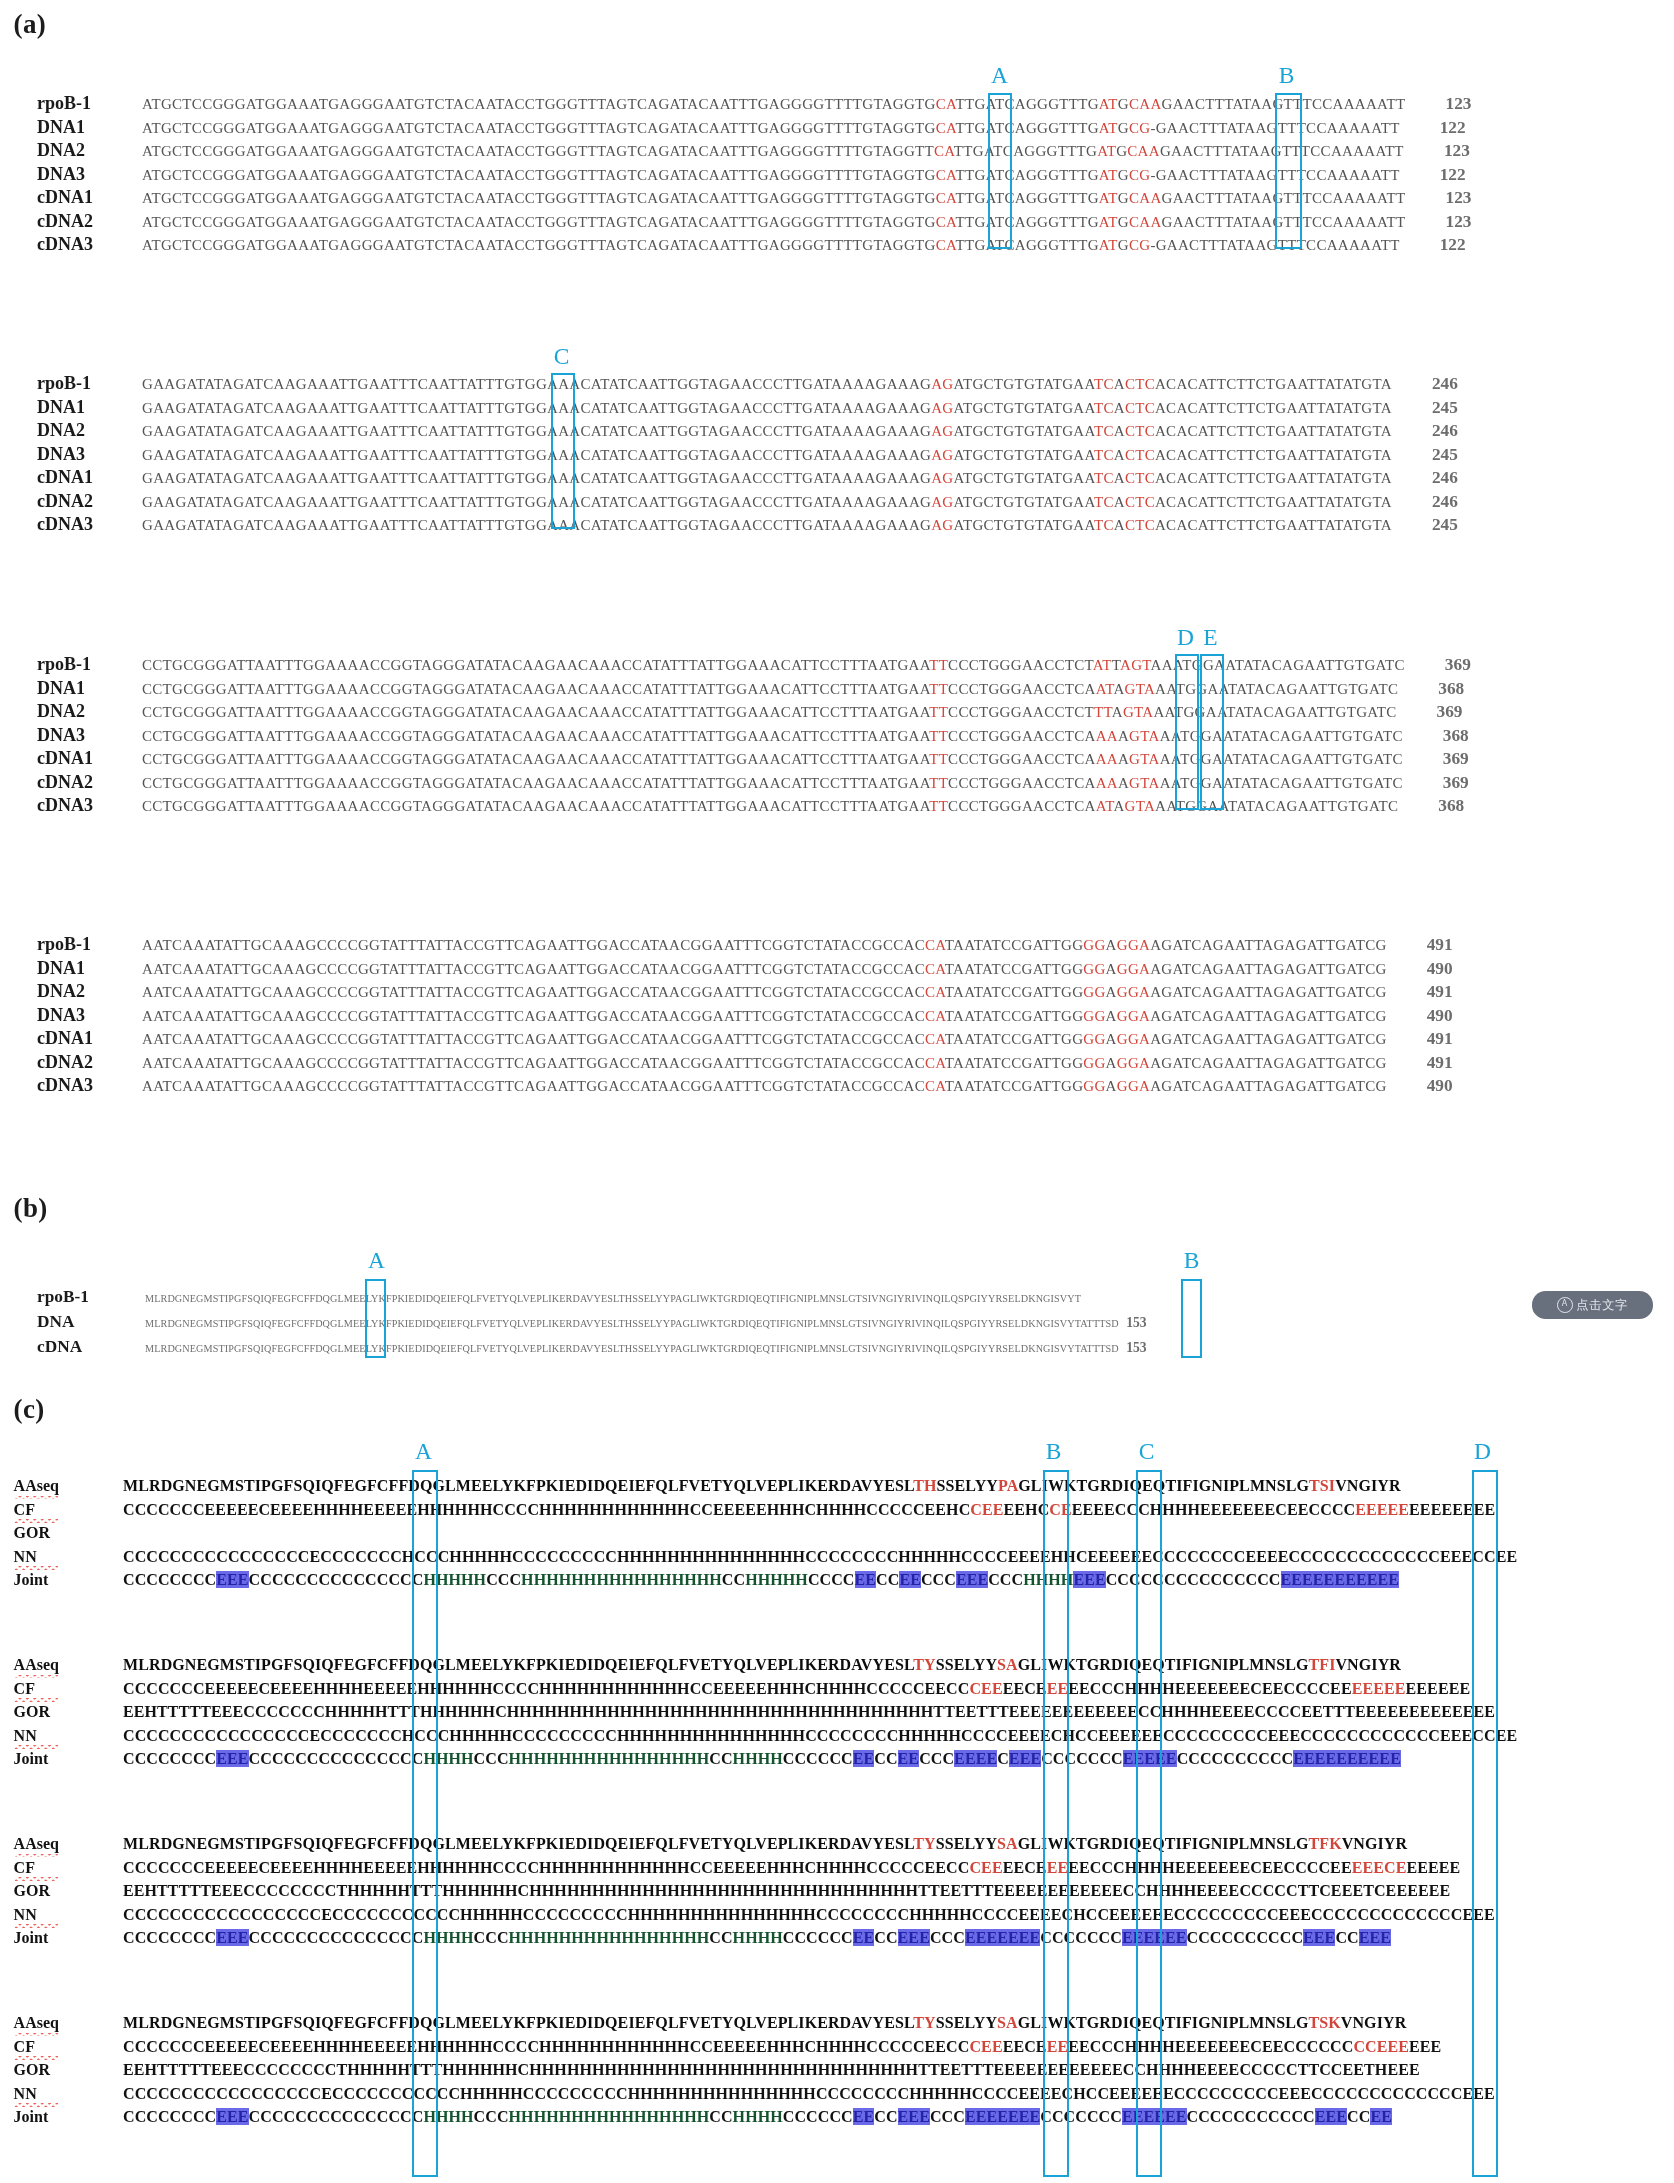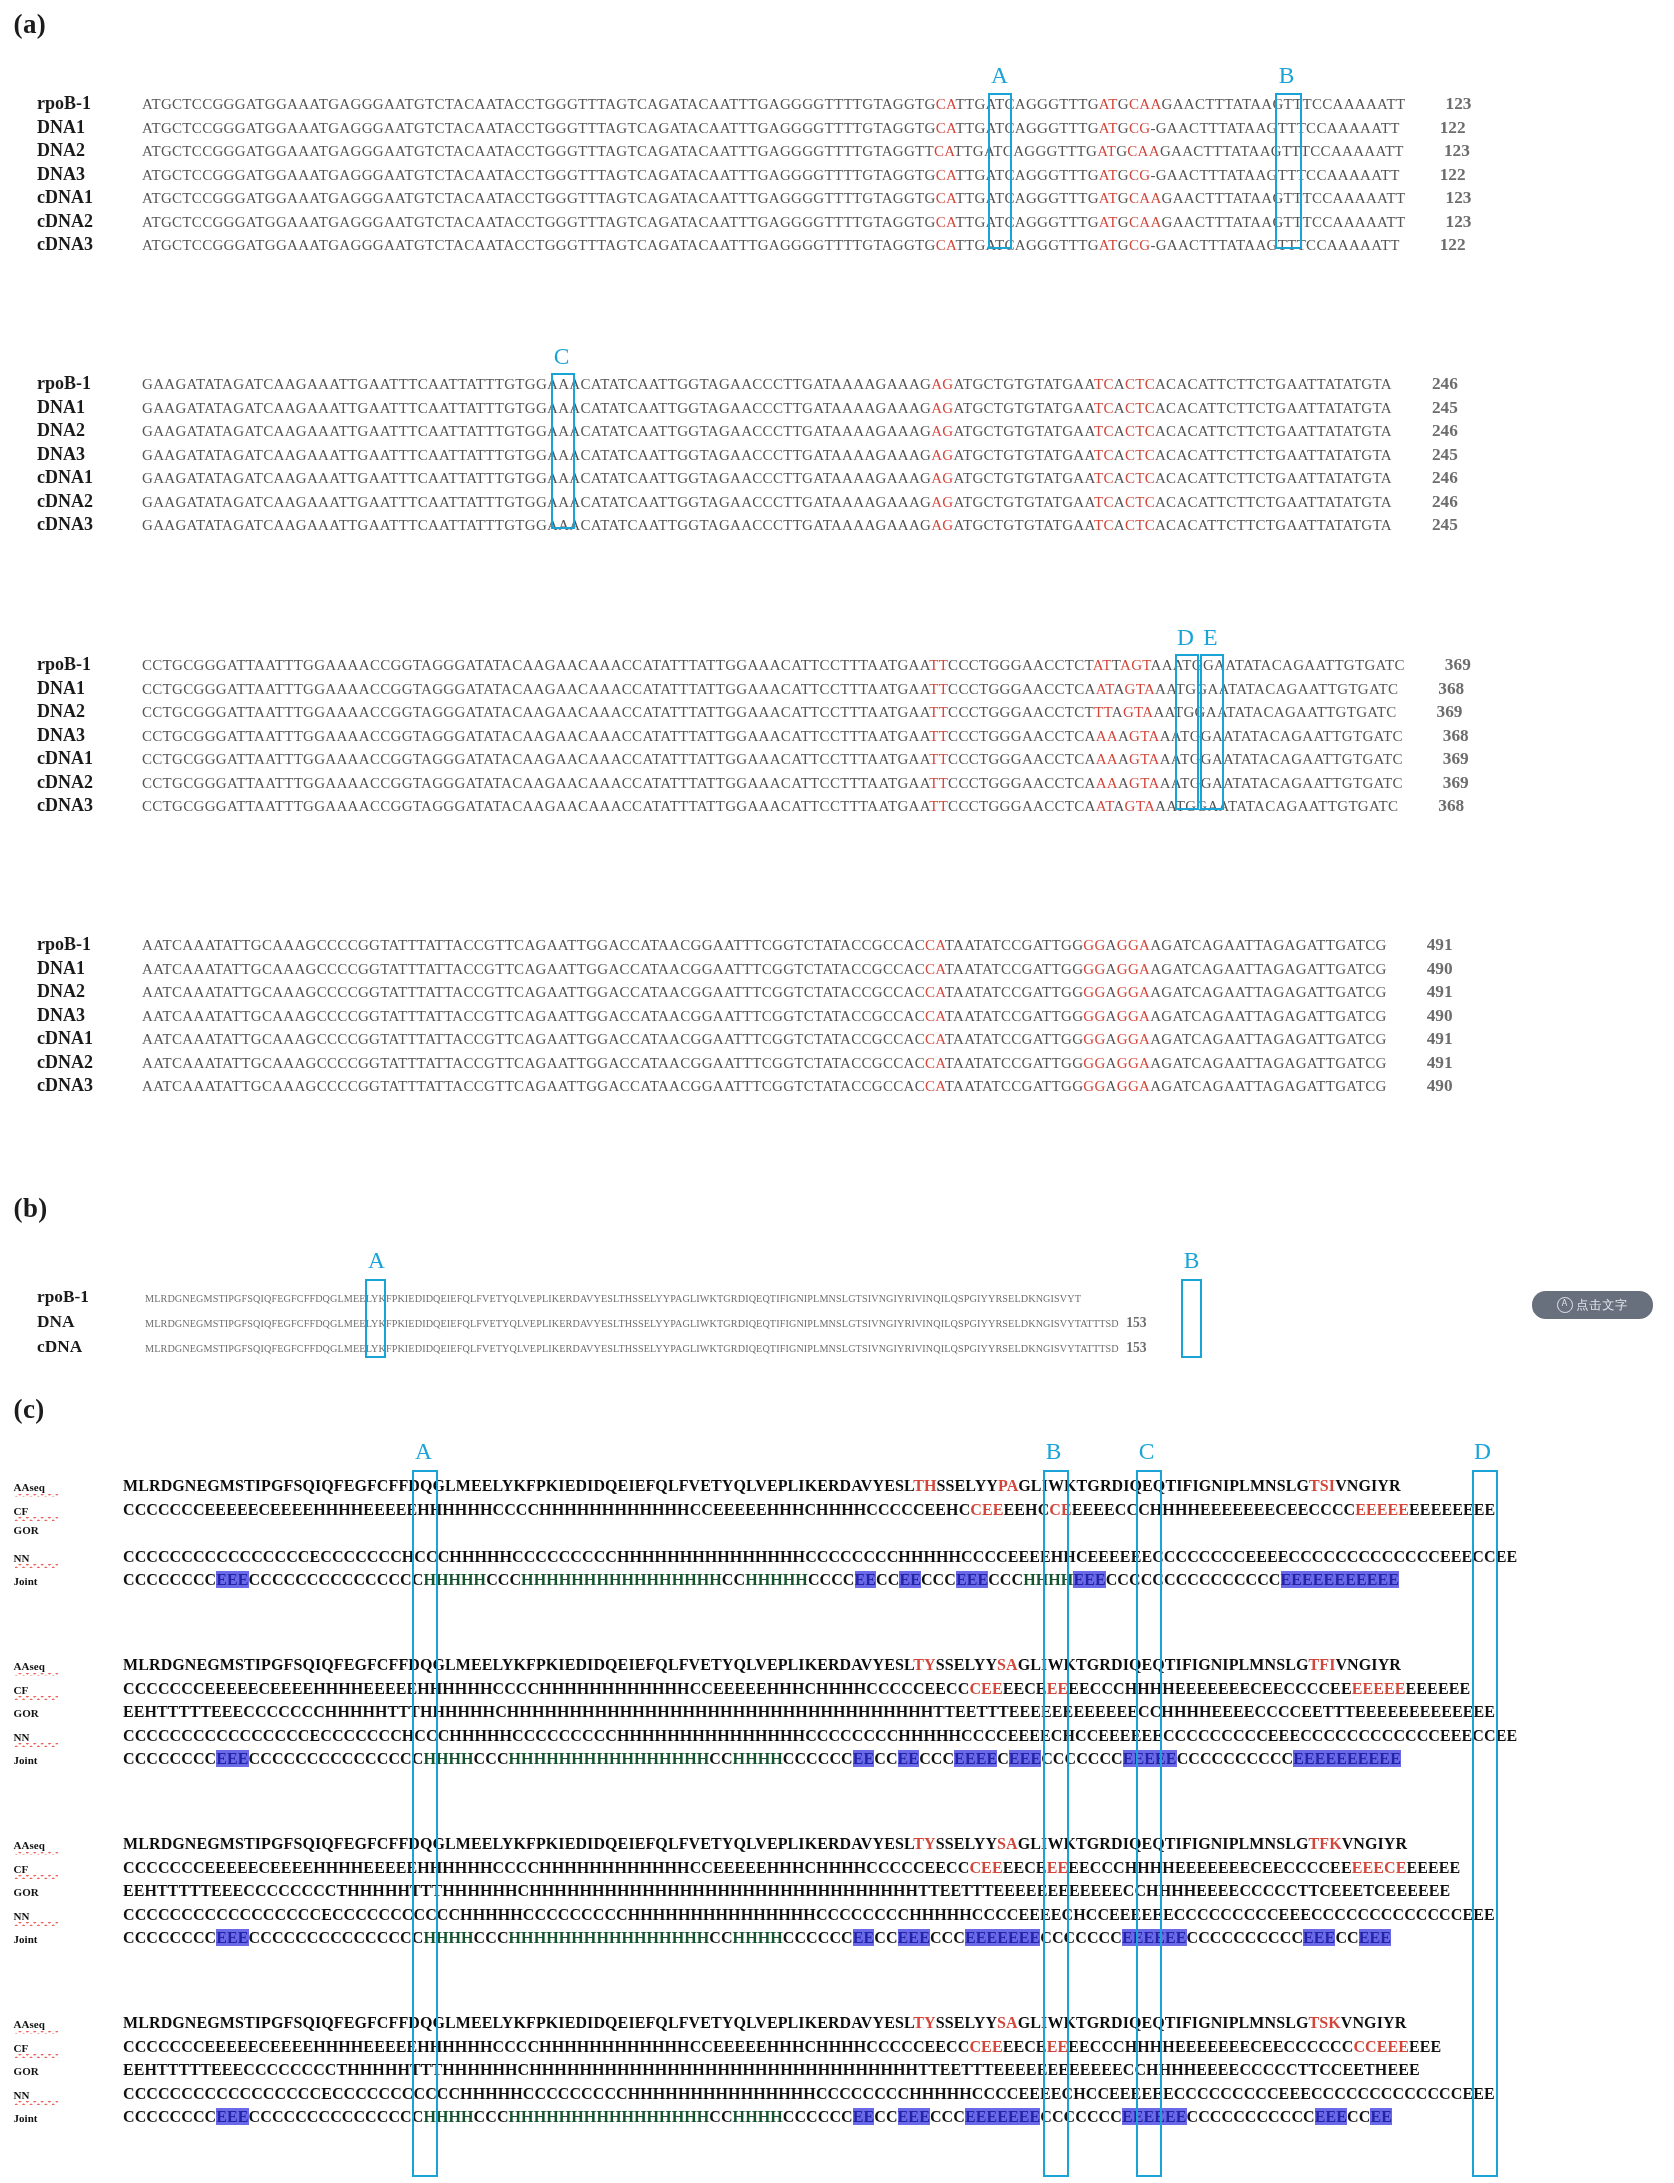--- a/index.html
+++ b/index.html
@@ -86,21 +86,21 @@
   .pb .align-row { height: 25px; }
   .pb .row-name { width: 145px; font-size: 17.3px; }
   .pb .row-num { font-size: 13.6px; padding-left: 7.4px; }
 
   
   .pc .align-row { height: 23.5px; }
   .pc .row-name {
     width: 123px;
     min-width: 123px;
     padding-left: 13.6px;
-    font-size: 11px;
+    font-size: 16px;
     font-weight: bold;
     color: #111;
     position: relative;
   }
   .pc .row-seq {
     font-family: "Liberation Serif", "DejaVu Serif", serif;
     font-size: 16px;
     letter-spacing: 0.1px;
     color: #111111;
     font-weight: bold;

